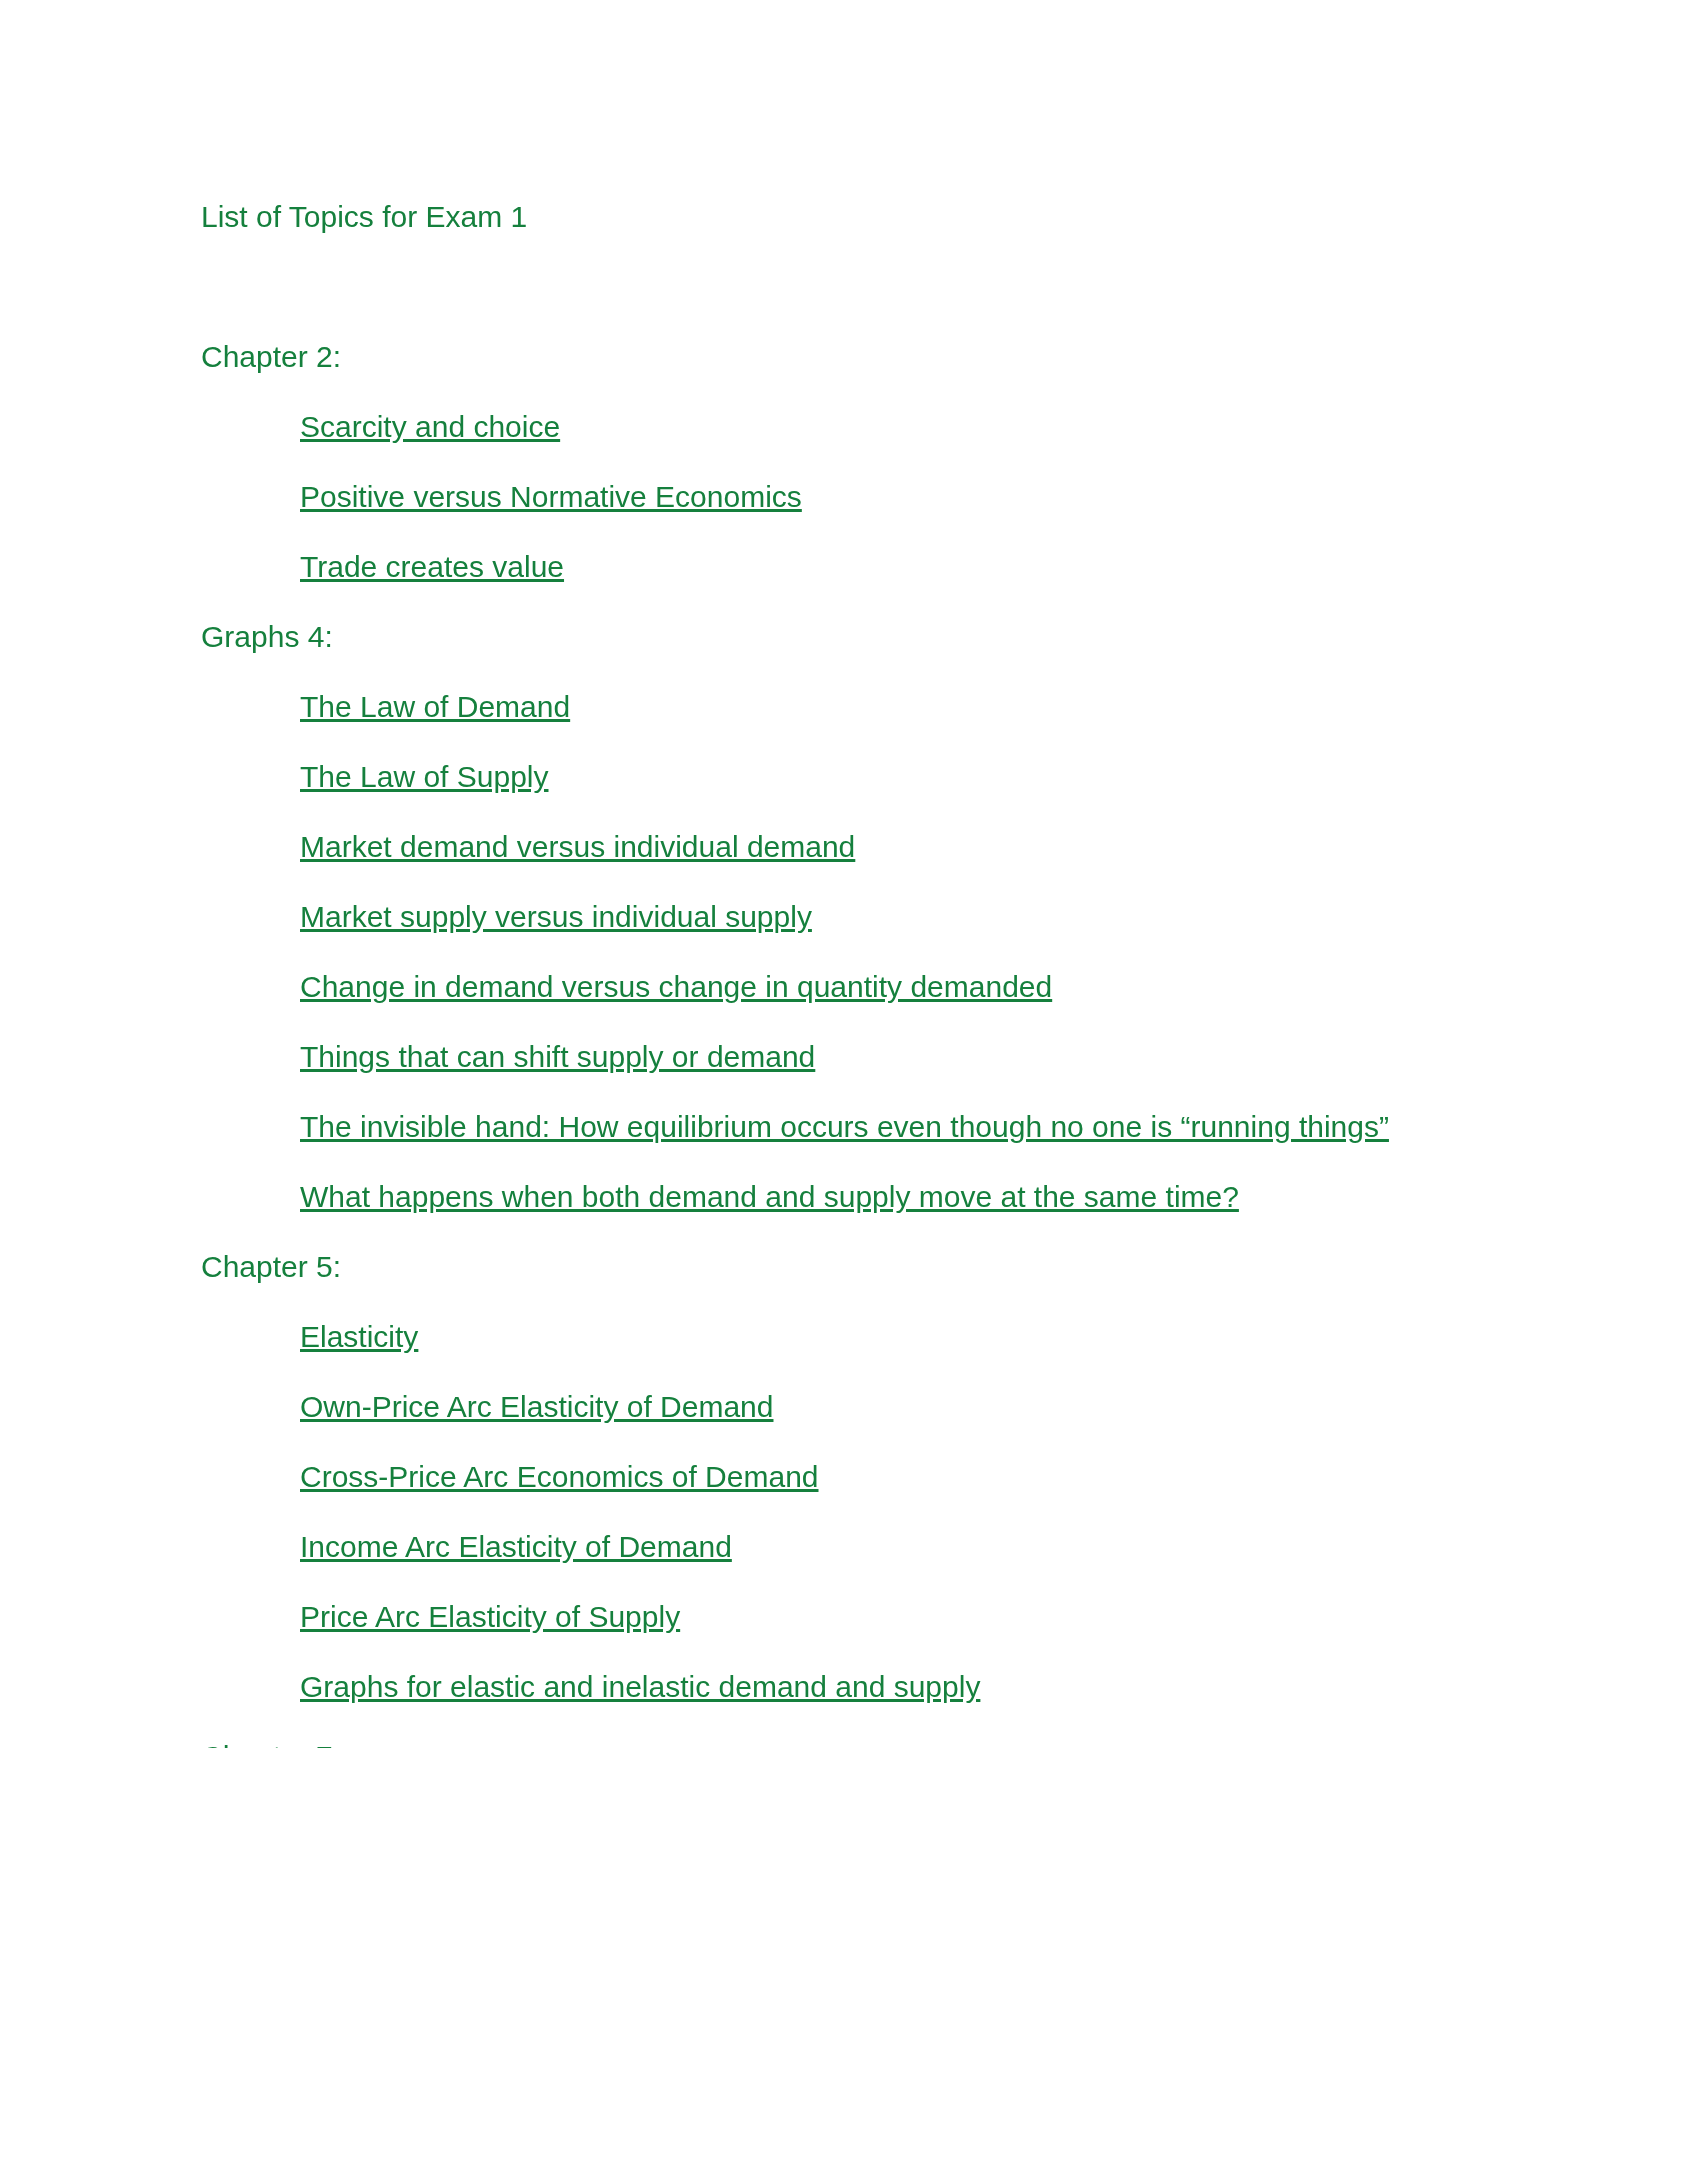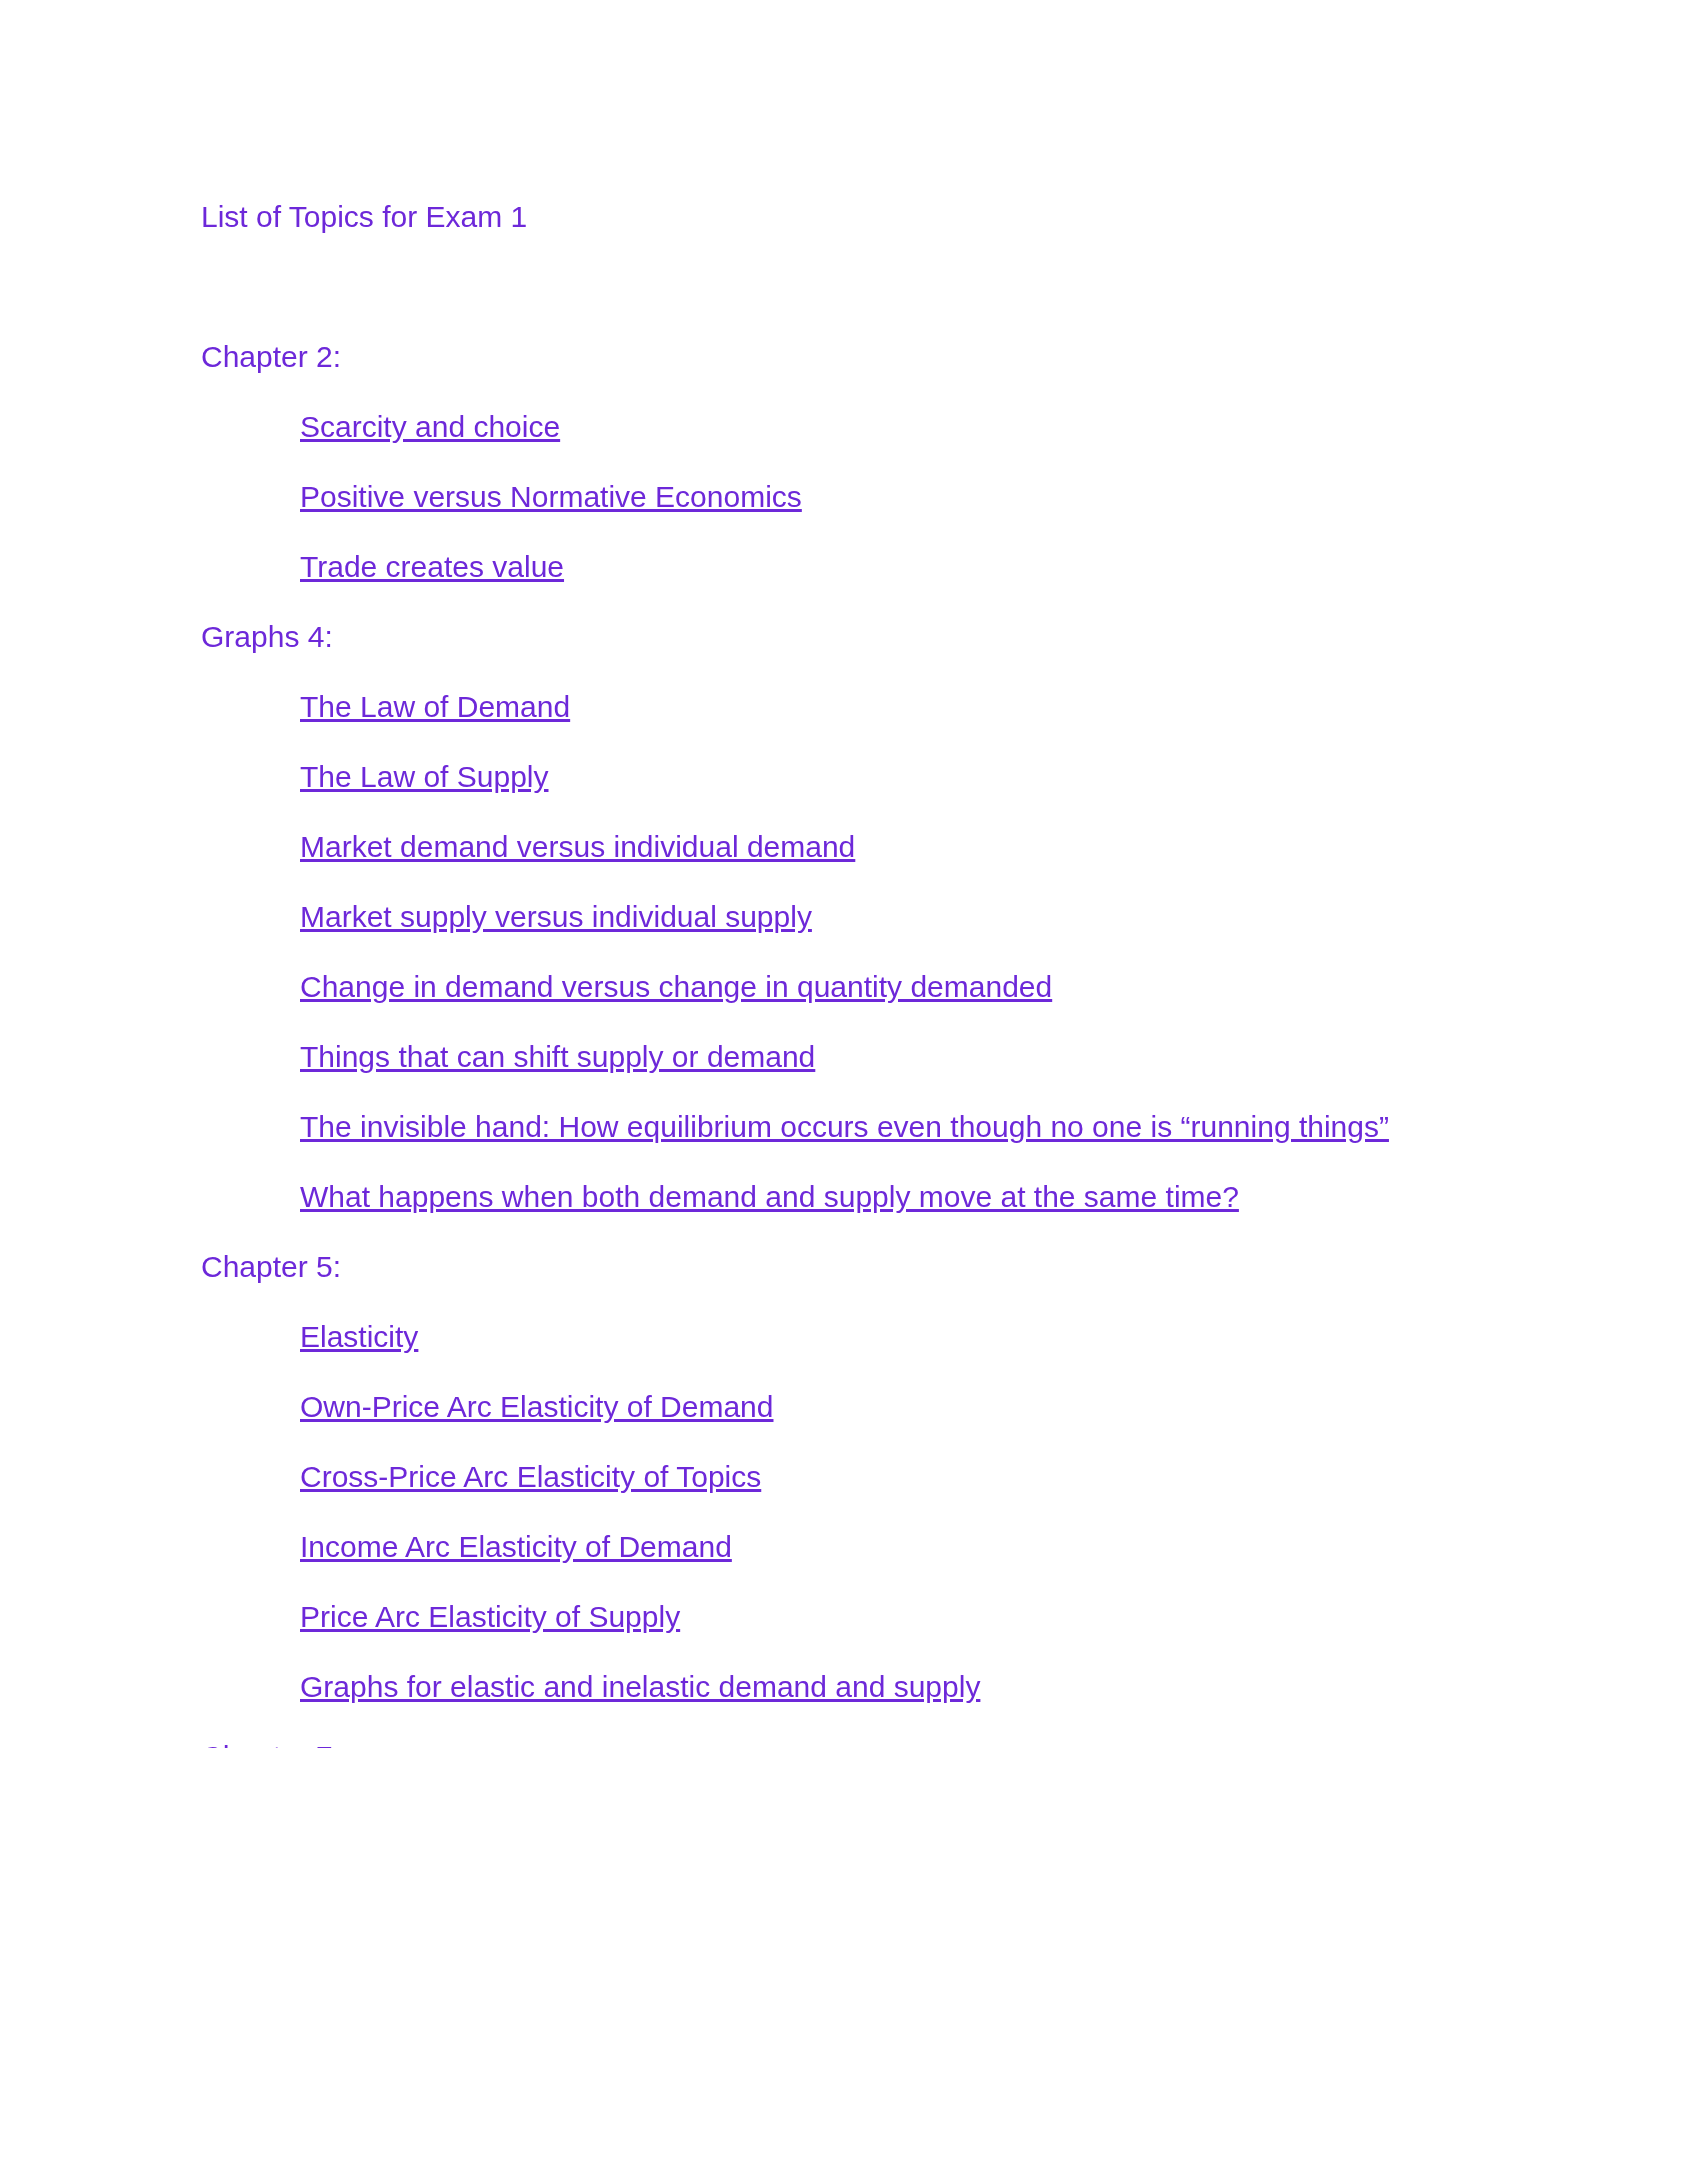--- a/index.html
+++ b/index.html
@@ -6,21 +6,21 @@
     margin: 0;
     padding: 0;
     background: #ffffff;
   }
   .page {
     position: relative;
     width: 1683px;
     height: 1748px;
     background: #ffffff;
     font-family: "Liberation Sans", sans-serif;
-    color: #6d28d9;
+    color: #15803d;
     overflow: hidden;
   }
   .content {
     position: absolute;
     left: 201px;
     top: 182px;
     right: 99px;
   }
   .line {
     margin: 0;
@@ -60,21 +60,21 @@
     <p class="line topic">Market demand versus individual demand</p>
     <p class="line topic">Market supply versus individual supply</p>
     <p class="line topic">Change in demand versus change in quantity demanded</p>
     <p class="line topic">Things that can shift supply or demand</p>
     <p class="line topic">The invisible hand: How equilibrium occurs even though no one is “running things”</p>
     <p class="line topic">What happens when both demand and supply move at the same time?</p>
 
     <p class="line">Chapter 5:</p>
     <p class="line topic">Elasticity</p>
     <p class="line topic">Own-Price Arc Elasticity of Demand</p>
-    <p class="line topic">Cross-Price Arc Elasticity of Topics</p>
+    <p class="line topic">Cross-Price Arc Economics of Demand</p>
     <p class="line topic">Income Arc Elasticity of Demand</p>
     <p class="line topic">Price Arc Elasticity of Supply</p>
     <p class="line topic">Graphs for elastic and inelastic demand and supply</p>
 
     <p class="line">Chapter 7:</p>
 
   </div>
 </div>
 
 

